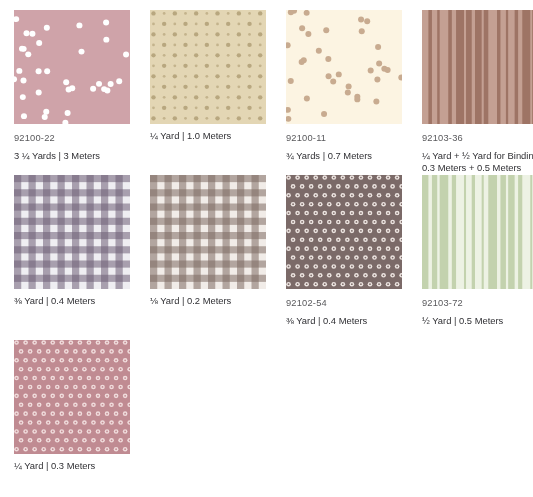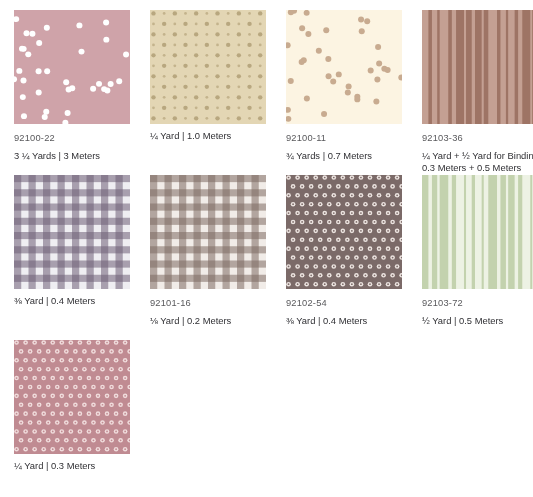--- a/index.html
+++ b/index.html
@@ -330,21 +330,20 @@
             <rect x="87.5" y="0" width="6.25" height="100" fill="#7e6c62" opacity=".55"></rect>
             <rect x="0" y="0" width="100" height="6.25" fill="#7e6c62" opacity=".55"></rect>
             <rect x="0" y="12.5" width="100" height="6.25" fill="#7e6c62" opacity=".55"></rect>
             <rect x="0" y="25" width="100" height="6.25" fill="#7e6c62" opacity=".55"></rect>
             <rect x="0" y="37.5" width="100" height="6.25" fill="#7e6c62" opacity=".55"></rect>
             <rect x="0" y="50" width="100" height="6.25" fill="#7e6c62" opacity=".55"></rect>
             <rect x="0" y="62.5" width="100" height="6.25" fill="#7e6c62" opacity=".55"></rect>
             <rect x="0" y="75" width="100" height="6.25" fill="#7e6c62" opacity=".55"></rect>
             <rect x="0" y="87.5" width="100" height="6.25" fill="#7e6c62" opacity=".55"></rect>
           </svg></div>
-        <div class="code">92101-16</div>
         <div class="qty">⅛ Yard  |  0.2 Meters</div>
       </div>
       <div class="cell">
         <div class="swatch" style="background-color: rgb(123, 106, 104);"><svg xmlns="http://www.w3.org/2000/svg" viewBox="0 0 100 100" preserveAspectRatio="none" width="116" height="114">
     <rect width="100" height="100" fill="#7b6a68"></rect>
             <circle cx="2.2" cy="2.2" r="2.0" fill="#ece4e0"></circle>
             <circle cx="2.2" cy="2.2" r="0.75" fill="#7b6a68"></circle>
             <circle cx="10" cy="2.2" r="2.0" fill="#ece4e0"></circle>
             <circle cx="10" cy="2.2" r="0.75" fill="#7b6a68"></circle>
             <circle cx="17.8" cy="2.2" r="2.0" fill="#ece4e0"></circle>

